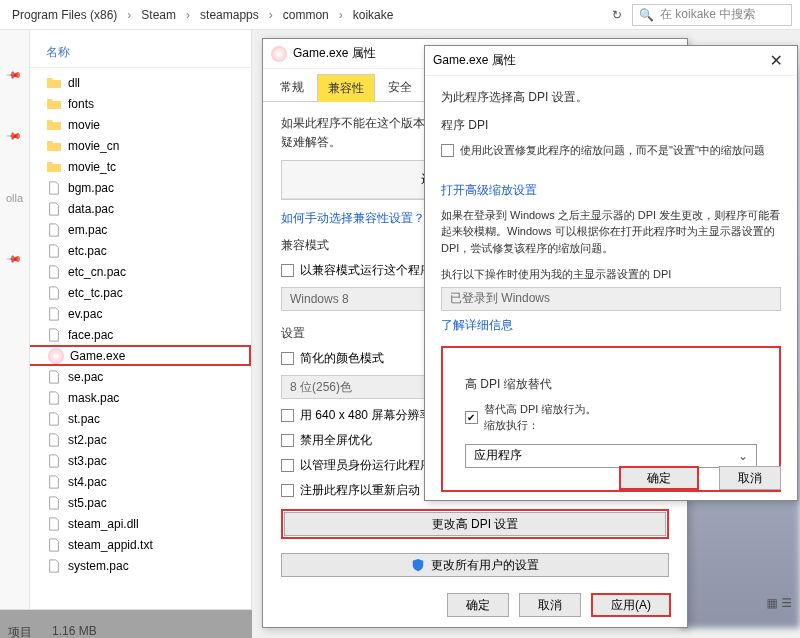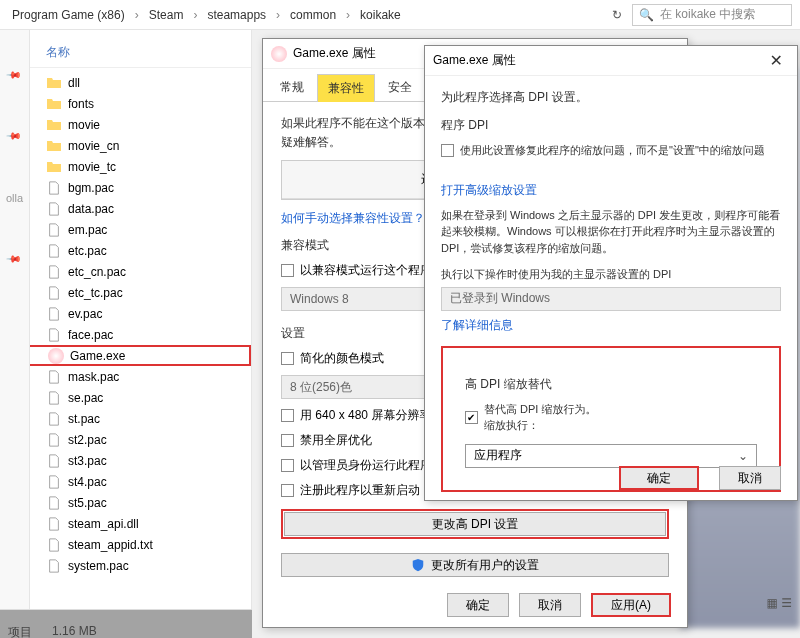--- a/index.html
+++ b/index.html
@@ -57,21 +57,21 @@
 
 .rightbg{position:absolute;right:0;top:68px;width:120px;height:560px;background:linear-gradient(#b7c2d6,#2e3b64);opacity:.5;filter:blur(3px)}
 .viewicons{position:absolute;right:8px;bottom:28px;display:flex;gap:8px;color:#555}
 </style>
 </head>
 <body>
 
 <div class="rightbg"></div>
 
 <div class="topbar">
-  <span class="crumb">Program Game (x86)</span>
+  <span class="crumb">Program Files (x86)</span>
     <span class="crumb-sep">›</span>
   <span class="crumb">Steam</span>
     <span class="crumb-sep">›</span>
   <span class="crumb">steamapps</span>
     <span class="crumb-sep">›</span>
   <span class="crumb">common</span>
     <span class="crumb-sep">›</span>
   <span class="crumb">koikake</span>
   <span class="refresh-icon">↻</span>
   <div class="search-box">
@@ -200,29 +200,29 @@
             <span class="exe-icon"></span>
           </span>
           <span>Game.exe</span>
         </div>
         <div class="file-row">
           <span class="file-icon">
             <svg viewBox="0 0 16 16" width="14" height="16">
               <path fill="#fff" stroke="#999" d="M3 1h7l3 3v11H3z"></path>
             </svg>
           </span>
+          <span>se.pac</span>
+        </div>
+        <div class="file-row">
+          <span class="file-icon">
+            <svg viewBox="0 0 16 16" width="14" height="16">
+              <path fill="#fff" stroke="#999" d="M3 1h7l3 3v11H3z"></path>
+            </svg>
+          </span>
           <span>mask.pac</span>
-        </div>
-        <div class="file-row">
-          <span class="file-icon">
-            <svg viewBox="0 0 16 16" width="14" height="16">
-              <path fill="#fff" stroke="#999" d="M3 1h7l3 3v11H3z"></path>
-            </svg>
-          </span>
-          <span>se.pac</span>
         </div>
         <div class="file-row">
           <span class="file-icon">
             <svg viewBox="0 0 16 16" width="14" height="16">
               <path fill="#fff" stroke="#999" d="M3 1h7l3 3v11H3z"></path>
             </svg>
           </span>
           <span>st.pac</span>
         </div>
         <div class="file-row">

